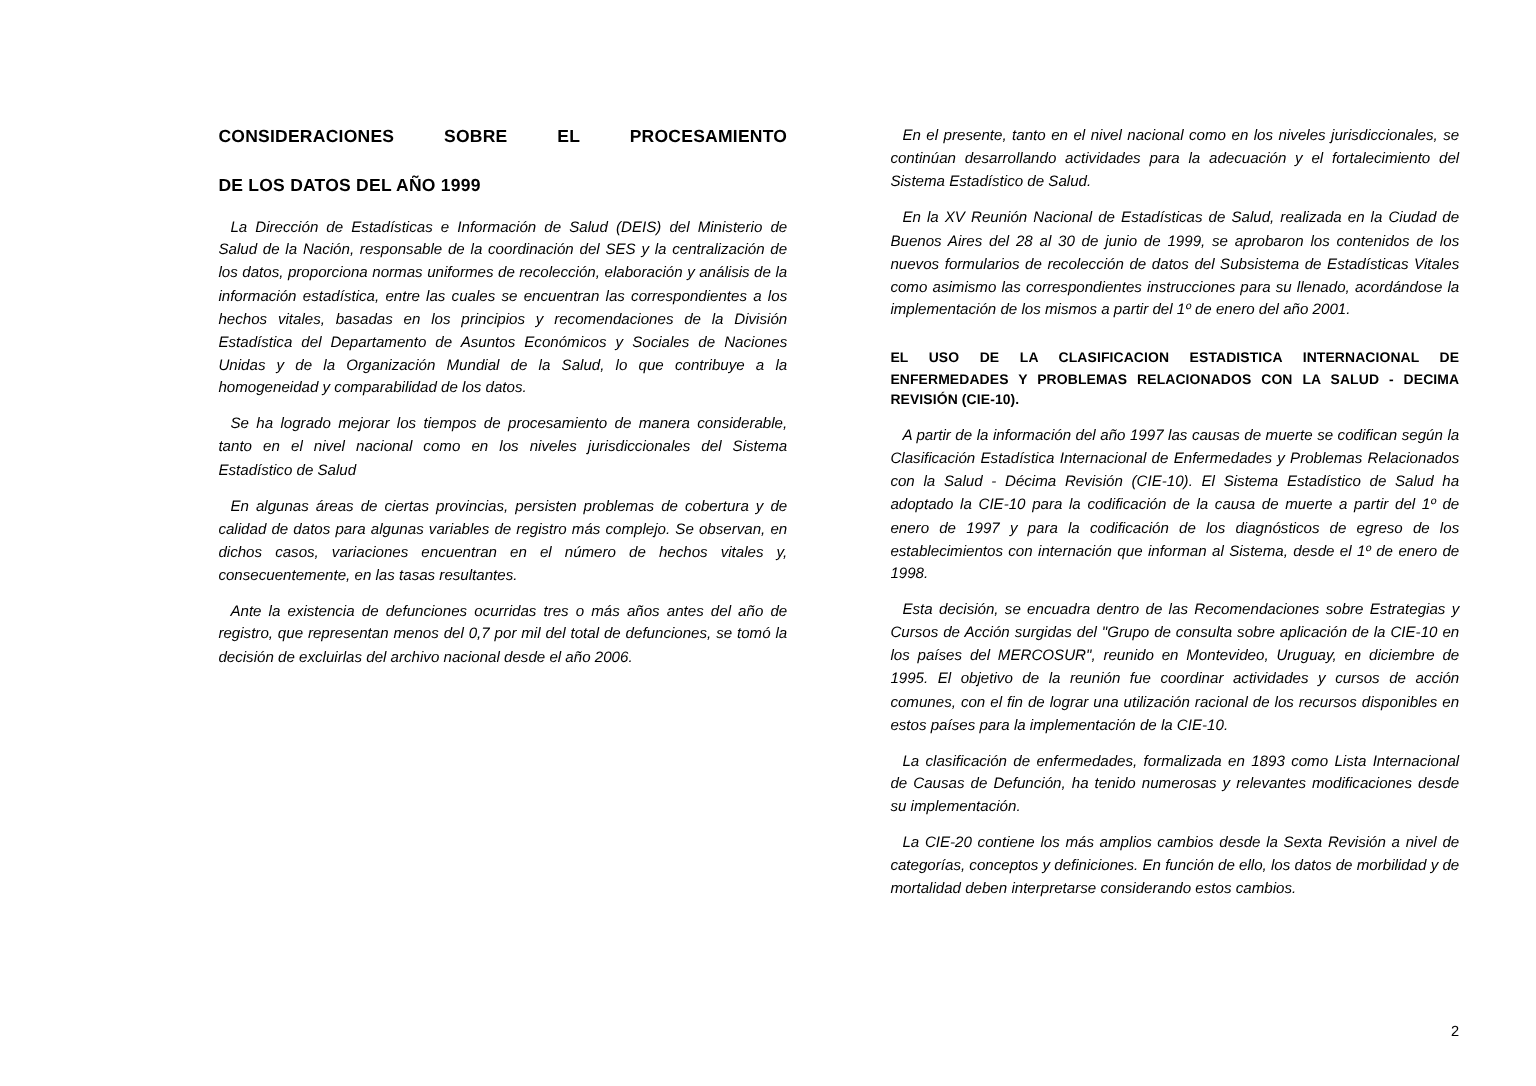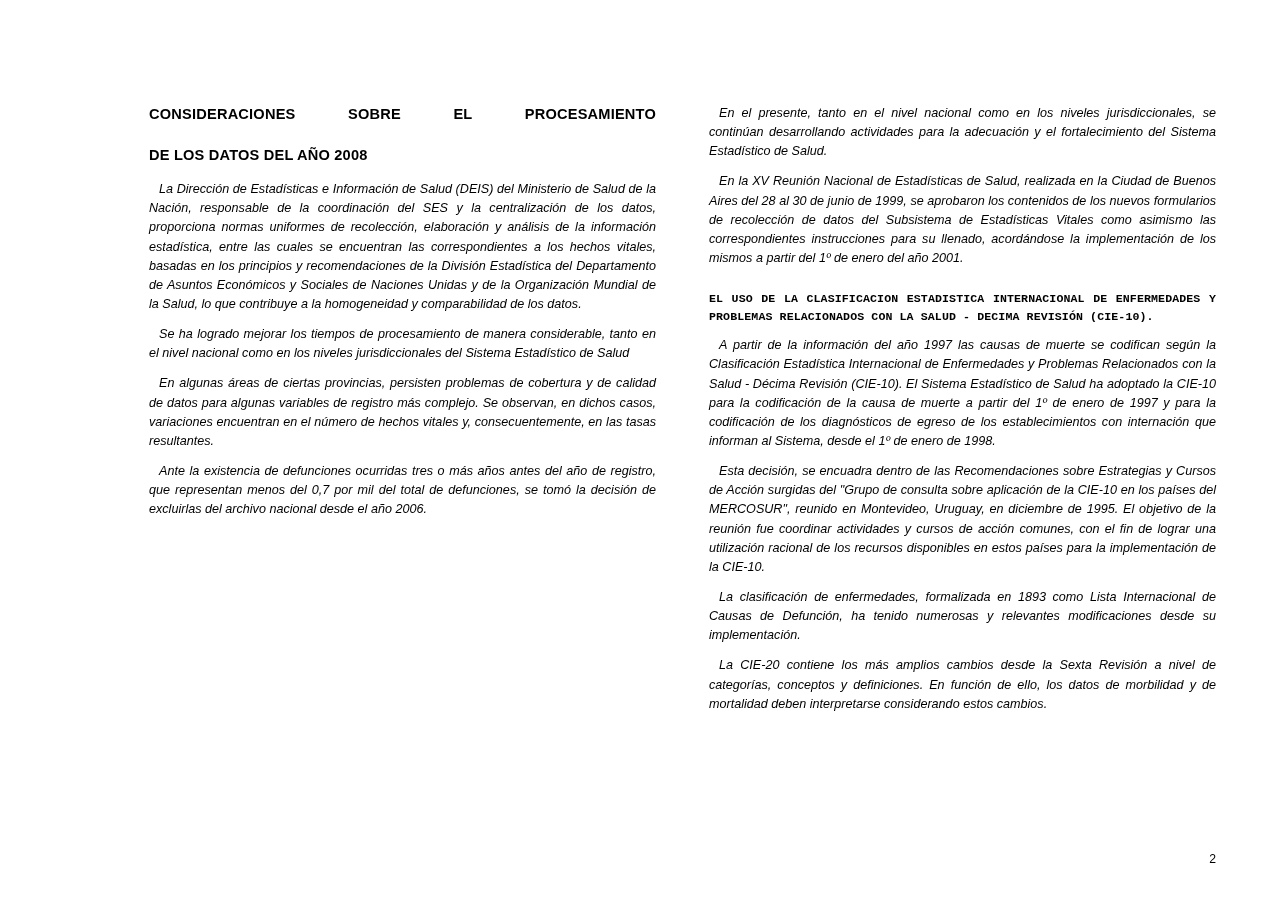--- a/index.html
+++ b/index.html
@@ -24,20 +24,21 @@
     position: absolute;
     top: 104px;
     left: 149px;
     width: 1067px;
     display: flex;
     flex-direction: row;
     gap: 53px;
   }
   .col {
     width: 507px;
+    margin-left: 33px;
   }
   h1.doc-title {
     font-size: 14.6px;
     font-weight: bold;
     line-height: 1.42;
     margin: 0 0 14px 0;
     text-align: justify;
     text-justify: inter-word;
     letter-spacing: 0.2px;
   }
@@ -63,42 +64,41 @@
     margin-bottom: 0;
   }
   h2.section-head {
     font-size: 11.6px;
     font-weight: bold;
     line-height: 1.52;
     margin: 22px 0 11px 0;
     text-align: justify;
     text-justify: inter-word;
     letter-spacing: 0.1px;
-    font-family: Liberation Mono, monospace;
   }
   .page-number {
     position: absolute;
     right: 64px;
     bottom: 40px;
     font-size: 12.2px;
     line-height: 1;
     color: #000;
   }
 </style>
 </head>
 <body>
 
 <div class="page">
 
   <div class="columns">
 
     <div class="col">
       <h1 class="doc-title">
         <span class="line1">CONSIDERACIONES SOBRE EL PROCESAMIENTO</span>
-        <span>DE LOS DATOS DEL AÑO 2008</span>
+        <span>DE LOS DATOS DEL AÑO 1999</span>
       </h1>
 
       <p class="body-text">La Dirección de Estadísticas e Información de Salud (DEIS) del Ministerio de Salud de la Nación, responsable de la coordinación del SES y la centralización de los datos, proporciona normas uniformes de recolección, elaboración y análisis de la información estadística, entre las cuales se encuentran las correspondientes a los hechos vitales, basadas en los principios y recomendaciones de la División Estadística del Departamento de Asuntos Económicos y Sociales de Naciones Unidas y de la Organización Mundial de la Salud, lo que contribuye a la homogeneidad y comparabilidad de los datos.</p>
       <p class="body-text">Se ha logrado mejorar los tiempos de procesamiento de manera considerable, tanto en el nivel nacional como en los niveles jurisdiccionales del Sistema Estadístico de Salud</p>
       <p class="body-text">En algunas áreas de ciertas provincias, persisten problemas de cobertura y de calidad de datos para algunas variables de registro más complejo. Se observan, en dichos casos,  variaciones encuentran en el número de hechos vitales y, consecuentemente, en las tasas resultantes.</p>
       <p class="body-text">Ante la existencia de defunciones ocurridas tres o más años antes del año de registro, que representan menos del 0,7 por mil del total de defunciones, se tomó la decisión de excluirlas del archivo nacional desde el año 2006.</p>
     </div>
 
     <div class="col">
       <p class="body-text">En el presente, tanto en el nivel nacional como en los niveles jurisdiccionales, se continúan desarrollando actividades para la adecuación y el fortalecimiento del Sistema Estadístico de Salud.</p>

